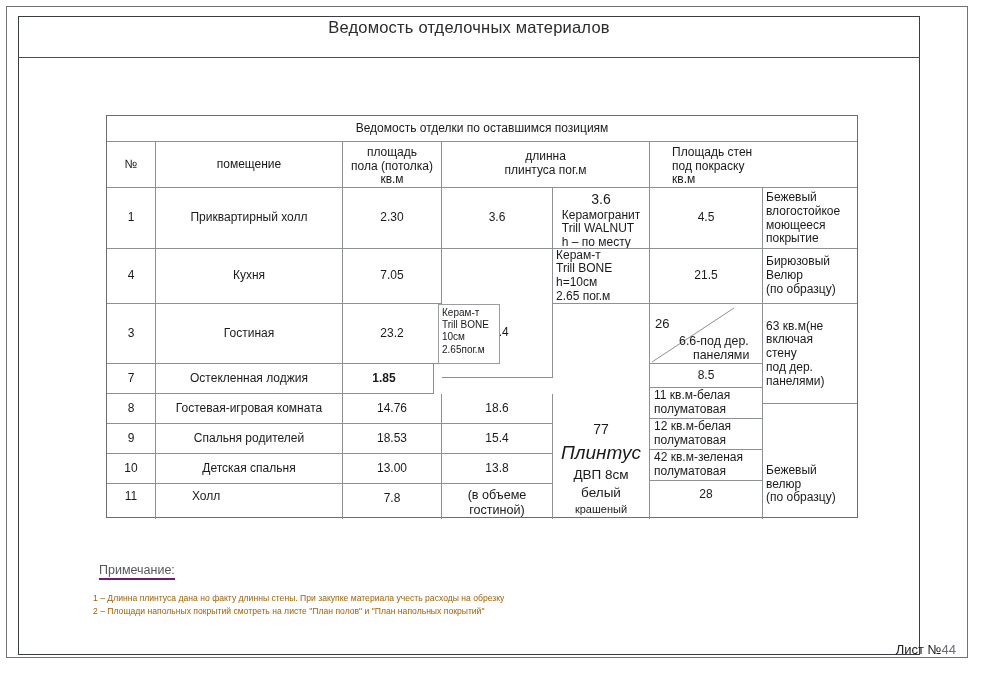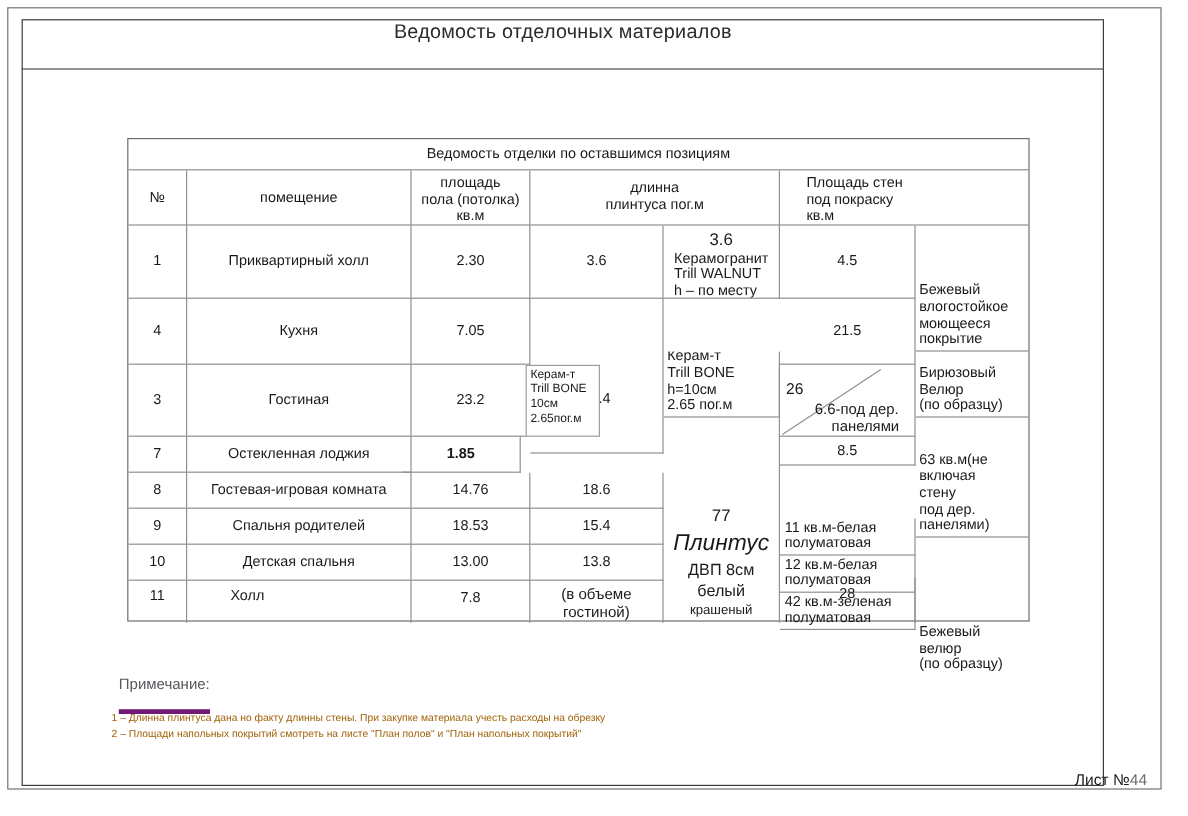--- a/index.html
+++ b/index.html
@@ -39,21 +39,21 @@
   .tbl .cell{
     position:absolute;box-sizing:border-box;
     border-right:1.1px solid #8d9094;border-bottom:1.1px solid #8d9094;
     display:flex;background:transparent;
     font-size:12px;line-height:1.14;color:#1a1a1a;
     padding:2px 3px;overflow:hidden;
   }
   .cell.nb-r{border-right:none;}
   .cell.nb-b{border-bottom:none;}
   .c-center{justify-content:center;align-items:center;text-align:center;}
-  .c-left{justify-content:flex-start;align-items:flex-end;text-align:left;margin-top:44px;}
+  .c-left{justify-content:flex-start;align-items:center;text-align:left;}
   .c-topc{justify-content:center;align-items:flex-start;text-align:center;}
   .c-lmid{justify-content:flex-start;align-items:center;text-align:left;}
 
   .banner{font-size:13.5px;color:#2b2b2b;}
   .hdr{font-size:12.6px;color:#1f1f1f;}
   .num{font-size:14px;}
   .num-sm{font-size:13px;}
   .big{font-size:15.5px;}
   .tiny{font-size:10px;line-height:1.2;}
   .small{font-size:11px;line-height:1.18;}
@@ -67,21 +67,21 @@
     border:1px solid #9a9da1;background:#fff;
     font-size:10px;line-height:1.22;padding:2px 3px;text-align:left;
     z-index:6;color:#1a1a1a;
   }
   
   .diag{position:absolute;z-index:5;pointer-events:none;}
 
   
   .note-head{
     position:absolute;left:99px;top:563px;font-size:12.5px;color:#55585c;
-    border-bottom:4px solid #701a75;padding-bottom:14px;
+    border-bottom:2px solid #701a75;padding-bottom:1px;
   }
   .note-list{position:absolute;left:93px;top:592px;width:600px;color:#a16207;}
   .note-line{font-size:8.6px;line-height:1.55;white-space:nowrap;}
 
   
   .footer{
     position:absolute;right:34px;bottom:23px;
     display:flex;align-items:baseline;
   }
   .f-label{font-size:13px;color:#1a1a1a;}

